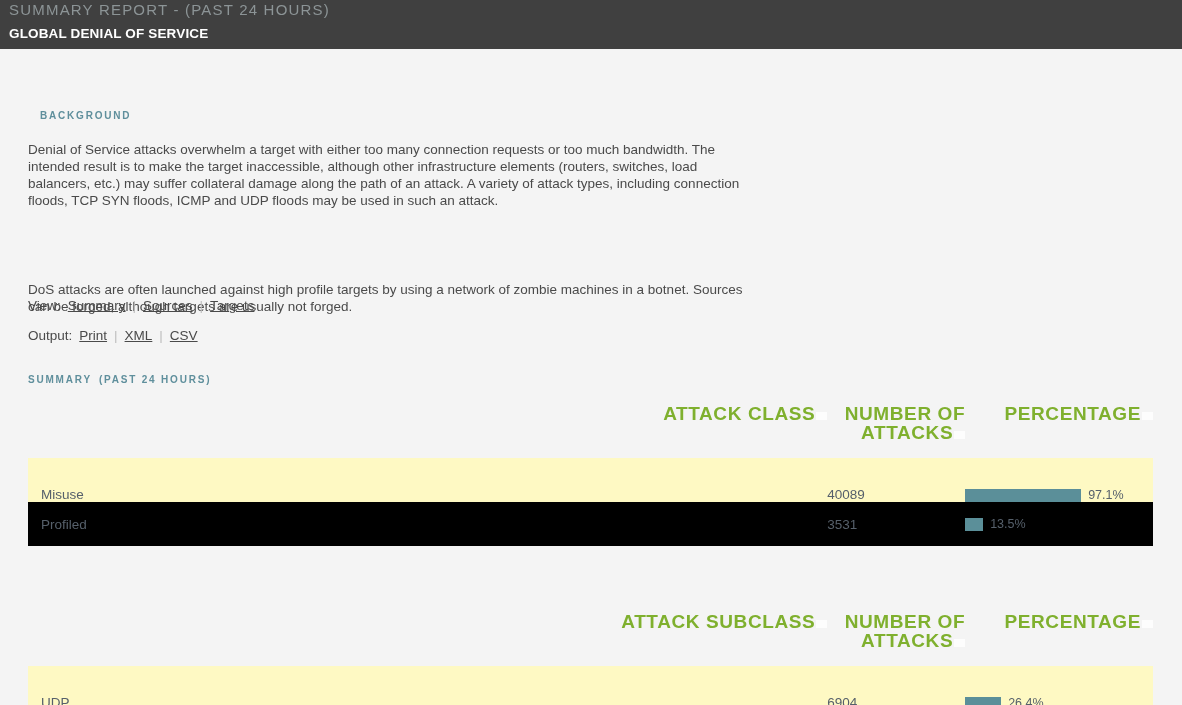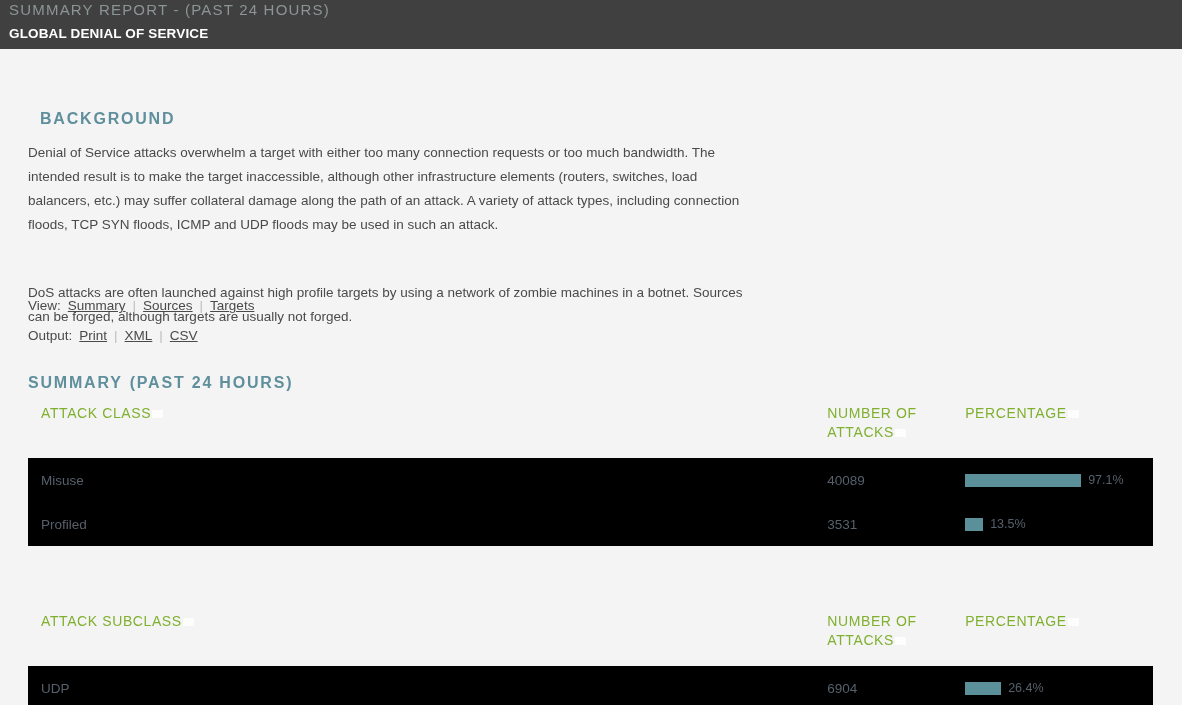--- a/index.html
+++ b/index.html
@@ -43,37 +43,37 @@
   }
 
   
   .page {
     position: relative;
     padding: 0;
   }
 
   .section-head {
     color: #5f8f9c;
-    font-size: 16px;
+    font-size: 10px;
     font-weight: bold;
     letter-spacing: 1.8px;
   }
 
   #background-heading {
     position: absolute;
     left: 40px;
     top: 61px;
   }
 
   .para {
     position: absolute;
     left: 28px;
     width: 730px;
     font-size: 13.5px;
-    line-height: 24px;
+    line-height: 17px;
     color: #4a4a4a;
   }
   #para-1 { top: 92px; }
   #para-2 { top: 192px; margin-top: 40px; }
 
   .linkline {
     position: absolute;
     left: 28px;
     font-size: 13.5px;
     color: #4a4a4a;
@@ -110,47 +110,48 @@
   #table-subclass { top: 563px; }
 
   .thead {
     display: flex;
     align-items: flex-start;
     height: 54px;
     padding-left: 13px;
   }
   .th {
     color: #7fb02e;
-    font-size: 14px;
-    font-weight: normal;
+    font-size: 19px;
+    font-weight: bold;
     letter-spacing: 0.6px;
     line-height: 19px;
     position: relative;
     white-space: pre-line;
+    text-align: right;
   }
   .th .sortmark {
     display: inline-block;
     width: 11px;
     height: 8px;
     background: #fdfdfd;
     vertical-align: baseline;
     margin-left: 1px;
   }
 
   .col-name { width: 787px; }
   .col-num  { width: 138px; }
   .col-pct  { width: 188px; }
 
   .trow {
     display: flex;
     align-items: center;
     height: 44px;
     padding-left: 13px;
   }
-  .trow.odd  { background: #000000; }
+  .trow.odd  { background: #fef9c3; align-items: flex-end; }
   .trow.even { background: #000000; justify-content: flex-end; }
 
   .cell {
     font-size: 13.5px;
     color: #56606b;
   }
   .cell.name { width: 787px; }
   .cell.num  { width: 138px; }
   .cell.pct  {
     width: 188px;

